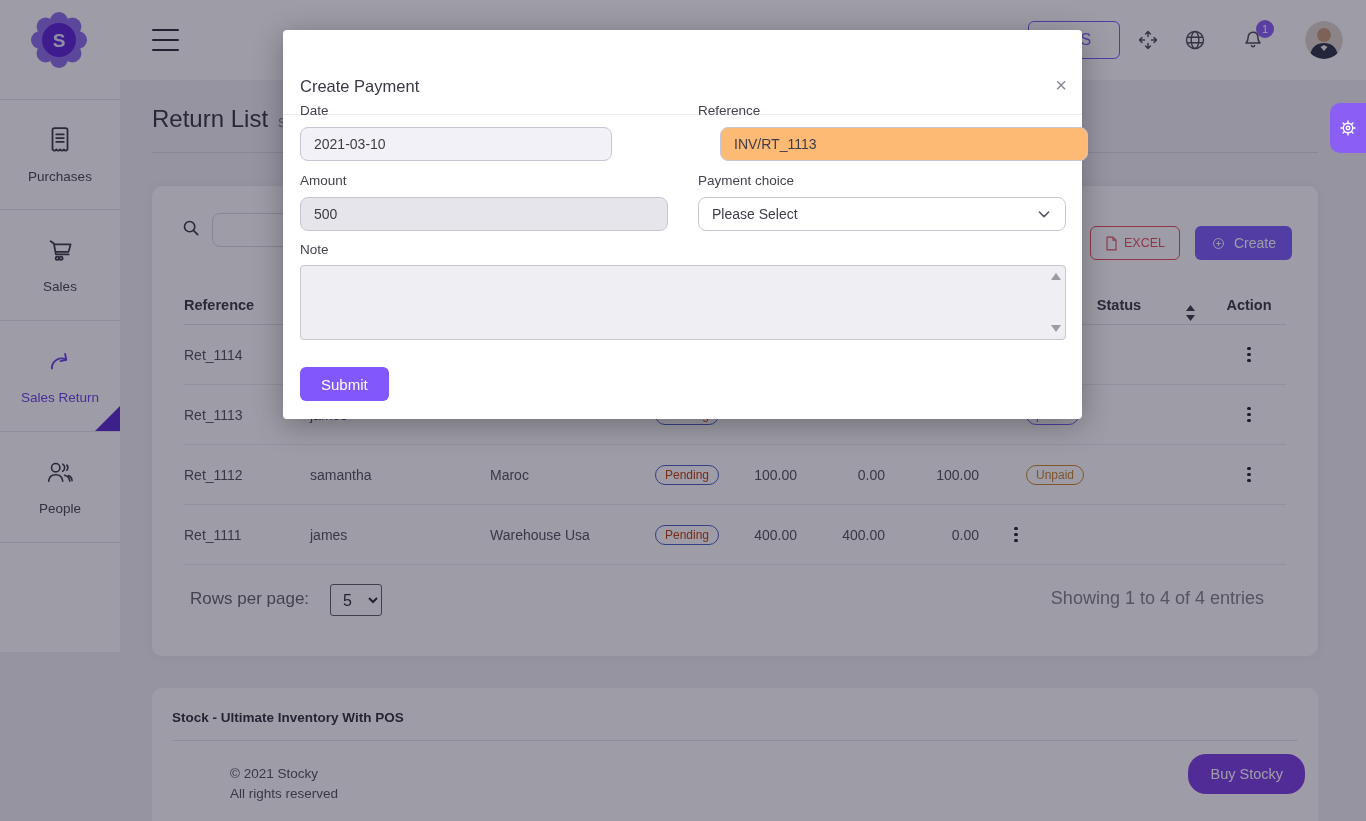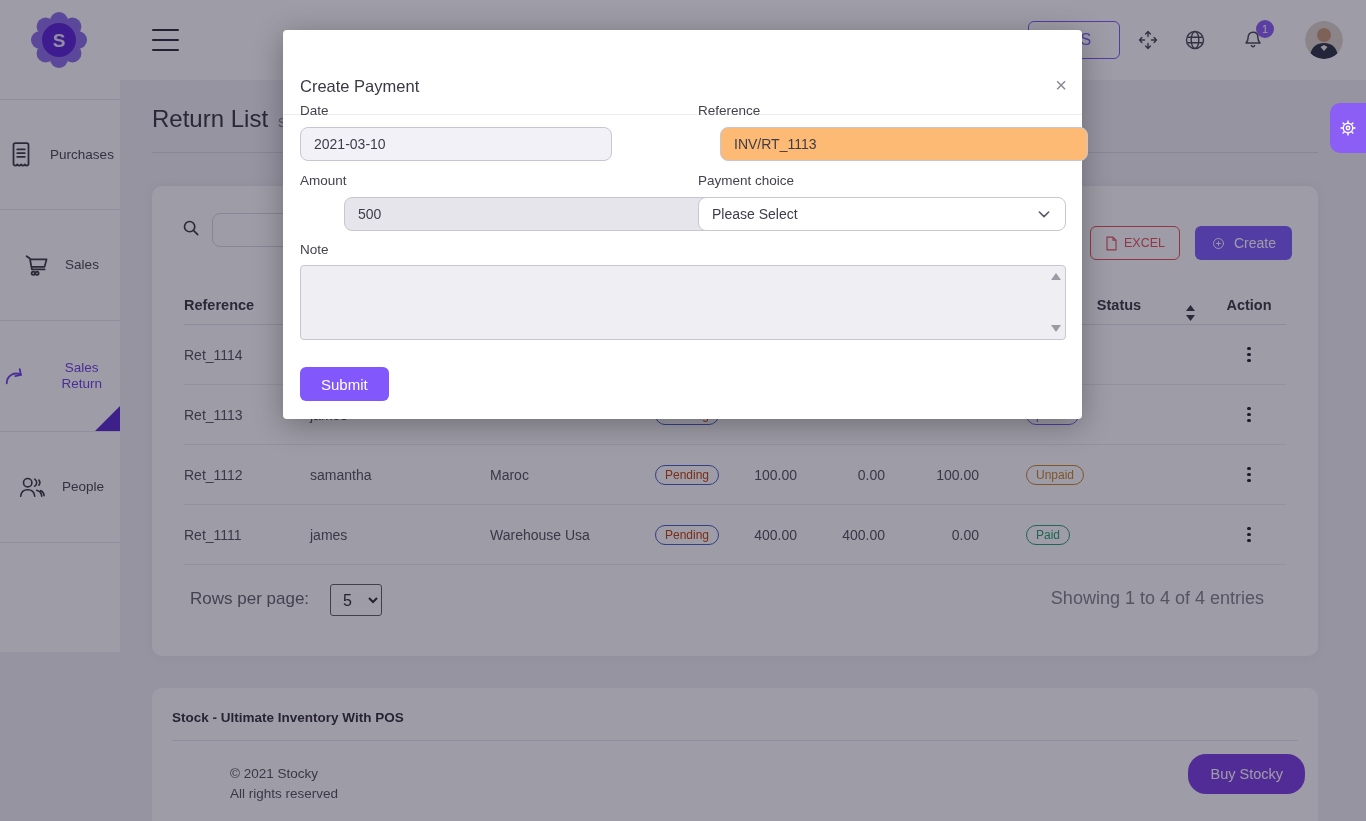--- a/index.html
+++ b/index.html
@@ -13,21 +13,21 @@
   .hamburger { left:152px; top:29px; width:27px; height:22px; display:flex; flex-direction:column; justify-content:space-between; cursor:pointer; }
   .hamburger span { display:block; height:2px; background:#2e2b38; border-radius:1px; }
   .pos-btn { left:1028px; top:21px; width:92px; height:38px; border:1px solid #7c5cfc; border-radius:6px; color:#7c5cfc; font-size:16px; display:flex; align-items:center; justify-content:center; background:#fff; cursor:pointer; letter-spacing:.5px; }
   .tb-icon { top:28px; width:24px; height:24px; color:#4b4857; cursor:pointer; }
   .bell-wrap { left:1241px; top:28px; width:26px; height:26px; cursor:pointer; }
   .badge-count { position:absolute; right:-7px; top:-8px; width:18px; height:18px; background:#8a5ef8; color:#fff; border-radius:50%; font-size:11px; display:flex; align-items:center; justify-content:center; }
   .avatar { left:1305px; top:21px; width:38px; height:38px; border-radius:50%; overflow:hidden; cursor:pointer; }
 
   
   .sidebar { left:0; top:80px; width:120px; height:572px; background:#ffffff; z-index:1; }
-  .side-item { position:relative; height:111px; border-bottom:1px solid #e7e6ee; display:flex; align-items:center; justify-content:center; gap:14px; cursor:pointer; color:#3c3947; }
+  .side-item { position:relative; height:111px; border-bottom:1px solid #e7e6ee; display:flex; flex-direction:column; align-items:center; justify-content:center; gap:14px; cursor:pointer; color:#3c3947; }
   .side-item:first-child { border-top:1px solid #e7e6ee; margin-top:19px; }
   .side-item .lbl { font-size:13.5px; color:#4a4754; text-align:center; line-height:1.15; }
   .side-item.active .lbl { color:#6f42e8; }
   .side-item.active { color:#6f42e8; }
   .tri { position:absolute; right:0; bottom:0; width:0; height:0; border-left:25px solid transparent; border-bottom:25px solid #5b2ad0; }
 
   
   .page-title-row { left:152px; top:105px; display:flex; align-items:baseline; gap:10px; }
   .page-title { font-size:24px; color:#3a3642; font-weight:500; }
   .page-subtitle { font-size:16px; color:#8a8894; }
@@ -75,21 +75,21 @@
   
   .backdrop { left:0; top:0; width:1366px; height:821px; background:rgba(24,19,44,.42); z-index:40; }
   .modal { left:283px; top:30px; width:799px; height:389px; background:#fff; border-radius:4px; z-index:50; box-shadow:0 6px 30px rgba(0,0,0,.30); }
   .modal-title { left:17px; top:47px; font-size:16.5px; color:#3b3844; }
   .modal-close { left:766px; top:43px; width:24px; height:24px; font-size:20px; color:#8a8894; display:flex; align-items:center; justify-content:center; cursor:pointer; }
   .modal-divider { left:0; top:84px; width:799px; height:1px; background:#ececf1; }
   .f-label { font-size:13.5px; color:#45424e; }
   .f-input { height:34px; border:1px solid #c6c7d2; border-radius:8px; font-size:14px; color:#3f3c49; padding:0 13px; display:flex; align-items:center; }
   .i-date { left:17px; top:97px; width:312px; background:#f2f1f7; }
   .i-ref  { left:437px; top:97px; width:368px; background:#fdba74; }
-  .i-amt  { left:17px; top:167px; width:368px; background:#e6e5eb;margin-left:44px; }
+  .i-amt  { left:17px; top:167px; width:368px; background:#e6e5eb; }
   .i-sel  { left:415px; top:167px; width:368px; background:#fff; justify-content:space-between; cursor:pointer; }
   .l-date { left:17px; top:73px; } .l-ref { left:415px; top:73px; }
   .l-amt  { left:17px; top:143px; } .l-pay { left:415px; top:143px; }
   .l-note { left:17px; top:212px; }
   .i-note { left:17px; top:235px; width:766px; height:75px; background:#efeef3; border:1px solid #c6c7d2; border-radius:4px; }
   .ta-arrow { position:absolute; right:4px; width:0; height:0; }
   .ta-up   { top:7px;  border-left:5px solid transparent; border-right:5px solid transparent; border-bottom:7px solid #9b9ba6; }
   .ta-down { bottom:7px; border-left:5px solid transparent; border-right:5px solid transparent; border-top:7px solid #9b9ba6; }
   .submit-btn { left:17px; top:337px; height:34px; padding:0 21px; background:#8257fc; color:#fff; border:none; border-radius:6px; font-size:15px; cursor:pointer; }
 
@@ -290,21 +290,20 @@
       </div>
   </div>
   <div class="abs trow" style="top:319px;">
     <div class="c-ref">Ret_1111</div>
     <div class="c-cust">james</div>
     <div class="c-wh">Warehouse Usa</div>
     <div class="c-st"><span class="badge b-pending">Pending</span></div>
     <div class="c-total">400.00</div>
     <div class="c-paid">400.00</div>
     <div class="c-due">0.00</div>
-    <div class="c-pay"><span class="badge b-paid">Paid</span></div>
     <div class="c-act">
         <span class="dots">
           <i></i>
           <i></i>
           <i></i>
         </span>
       </div>
   </div>
 
   <div class="abs pag-label">Rows per page:</div>

